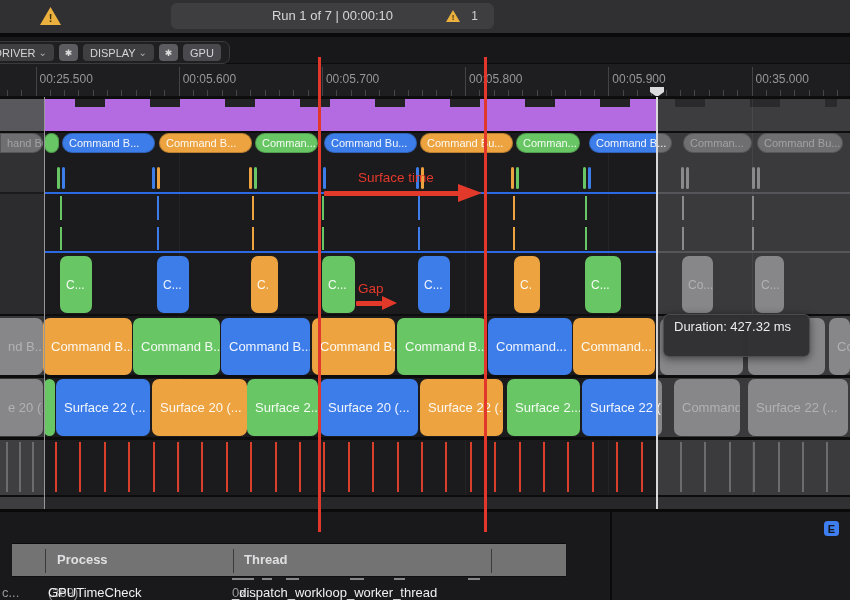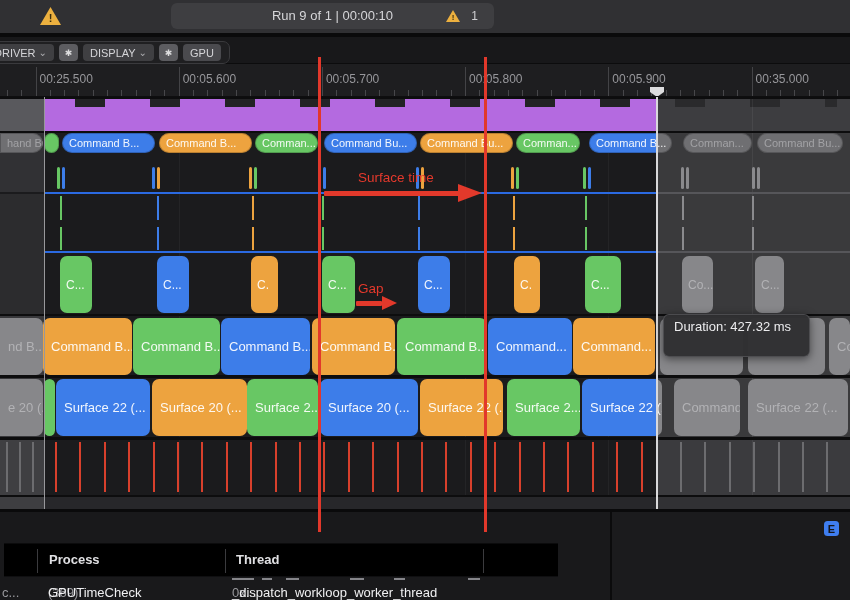--- a/index.html
+++ b/index.html
@@ -77,21 +77,21 @@
 
   #tooltip{left:663px;top:314px;width:147px;height:43px;background:rgba(47,47,50,0.97);
            border:1px solid rgba(130,130,135,0.35);border-radius:6px;z-index:50;padding:3px 10px;
            box-shadow:0 2px 8px rgba(0,0,0,0.5);}
   #tooltip div{position:static;color:#ececee;font-size:13px;line-height:17px;white-space:nowrap;}
 
   
   #bottom-sep{left:0;top:509px;width:850px;height:3px;background:#0a0a0b;}
   #bottom{left:0;top:512px;width:850px;height:88px;background:#19191b;}
   #panel-left{left:0;top:0;width:610px;height:88px;background:#19191b;}
-  #table-header{left:4px;top:31px;width:554px;height:34px;background:#000000;
+  #table-header{left:12px;top:31px;width:554px;height:34px;background:#737373;
                 border-top:1px solid #0b0b0c;border-bottom:1px solid #0f0f11;}
   .hdr-label{top:8px;color:#e0e0e3;font-size:13px;font-weight:bold;}
   .hdr-div{top:5px;width:1px;height:24px;background:#3b3b3e;}
   .dash{top:66px;height:2px;background:#85858a;}
   .row-text{top:73px;font-size:13px;color:#f0f0f2;white-space:nowrap;}
   .row-dim{color:#98989c;}
   #splitter{left:610px;top:0;width:2px;height:88px;background:#0b0b0c;}
   #panel-right{left:612px;top:0;width:238px;height:88px;background:#1b1b1d;}
   #ebadge{left:212px;top:9px;width:15px;height:15px;background:#3f7ef0;border-radius:3.5px;
           color:#15161a;font-size:11px;font-weight:bold;display:flex;align-items:center;justify-content:center;}
@@ -99,21 +99,21 @@
 </head>
 <body>
 
 <div id="app">
 
   <div id="titlebar">
     <div style="left:40px;top:7px;" class="warn-tri">
         <span>!</span>
       </div>
     <div id="run-pill">
-      <div id="run-label">Run 9 of 1  |  00:00:10</div>
+      <div id="run-label">Run 1 of 7  |  00:00:10</div>
       <div id="pill-warn">
           <div class="warn-tri" style="position:static">
             <span>!</span>
           </div>
         </div>
       <div id="warn-count">1</div>
     </div>
   </div>
   <div id="tb-sep"></div>
 

